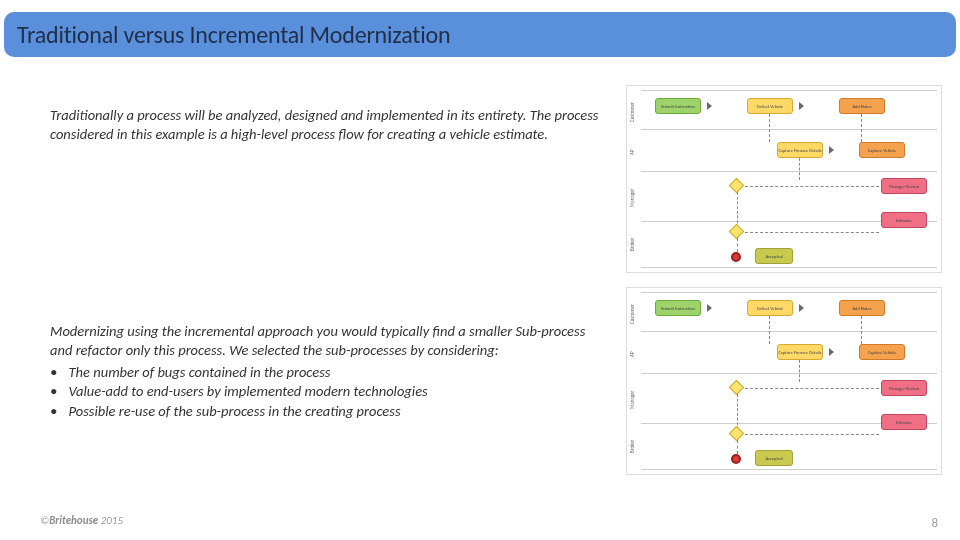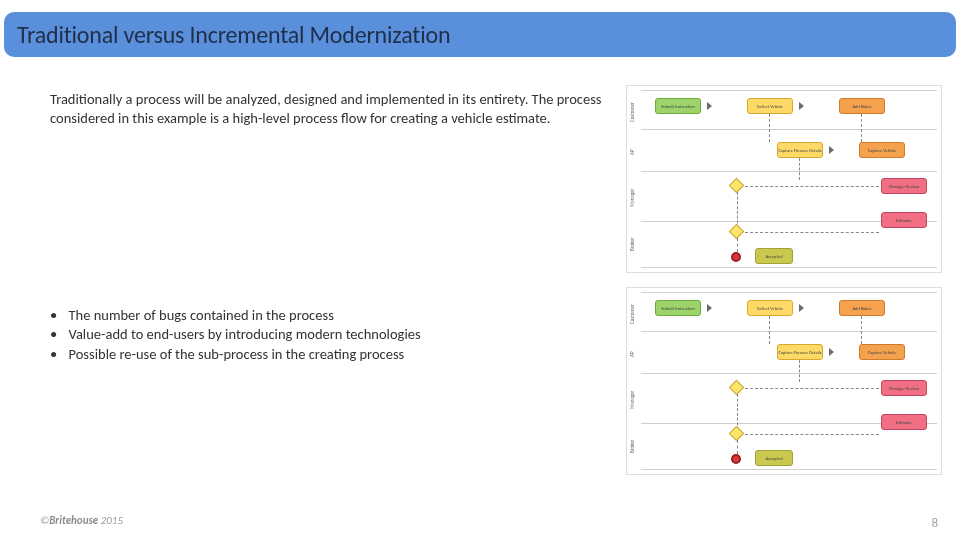--- a/index.html
+++ b/index.html
@@ -24,40 +24,41 @@
     padding-left: 13px;
   }
   .title-text {
     font-size: 24px;
     font-weight: 400;
     color: #20304a;
     letter-spacing: -0.2px;
   }
   .content {
     position: absolute;
-    top: 90px;
+    top: 106px;
     left: 50px;
     width: 560px;
+    font-style: italic;
   }
   .para1 {
     font-size: 14.5px;
     color: #333;
     line-height: 1.3;
   }
   .para2-block {
     margin-top: 178px;
   }
   .para2 {
     font-size: 14.5px;
     color: #333;
     line-height: 1.35;
   }
   .bullets {
     list-style: none;
-    margin-top: 12px;
+    margin-top: 2px;
   }
   .bullets li {
     font-size: 14.5px;
     color: #333;
     line-height: 1.35;
     padding-left: 12px;
   }
   .bullets li::before {
     content: "• ";
     margin-left: -12px;
@@ -157,23 +158,24 @@
 <body>
 
 <div class="title-bar">
   <span class="title-text">Traditional versus Incremental Modernization</span>
 </div>
 
 <div class="content">
   <p class="para1">Traditionally a process will be analyzed, designed and implemented in its entirety.  The process considered in this example is a high-level process flow for creating a vehicle estimate.</p>
 
   <div class="para2-block">
+    <p class="para2">Modernizing using the incremental approach you would typically find a smaller Sub-process and refactor only this process.  We selected the sub-processes by considering:</p>
     <ul class="bullets">
       <li>The number of bugs contained in the process</li>
-      <li>Value-add to end-users by introducing modern technologies</li>
+      <li>Value-add to end-users by implemented modern technologies</li>
       <li>Possible re-use of the sub-process in the creating process</li>
     </ul>
   </div>
 </div>
 
 <div class="diagram diag1">
   <span class="lane-label" style="top:8px;height:36px;">Customer</span>
   <span class="lane-label" style="top:48px;height:36px;">AP</span>
   <span class="lane-label" style="top:90px;height:44px;">Manager</span>
   <span class="lane-label" style="top:136px;height:44px;">Broker</span>

